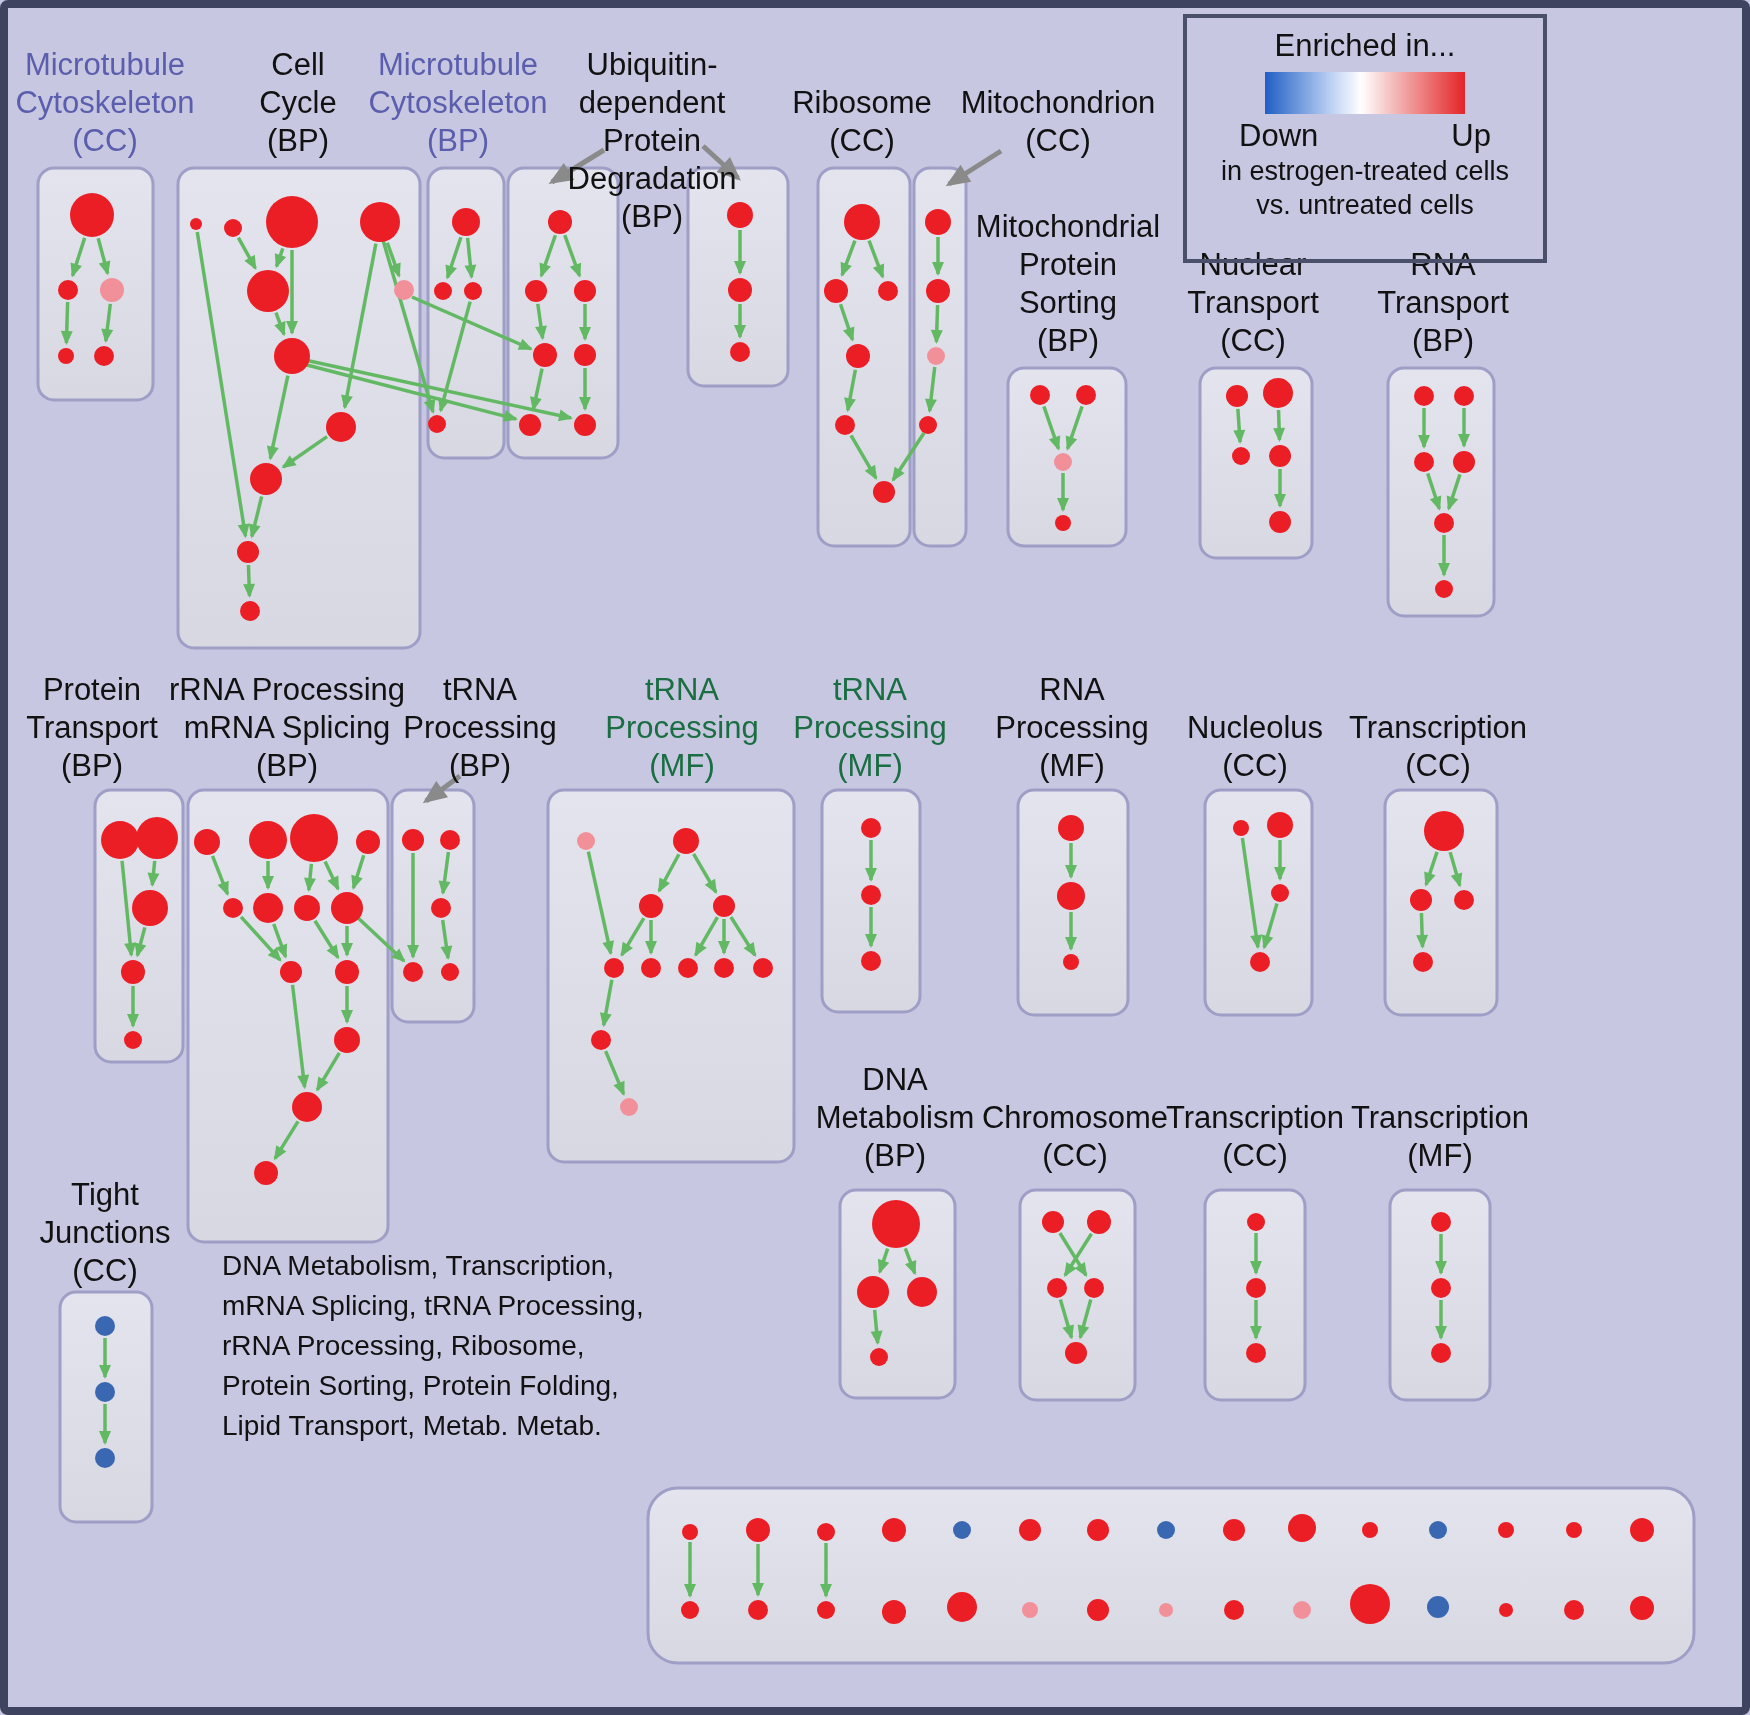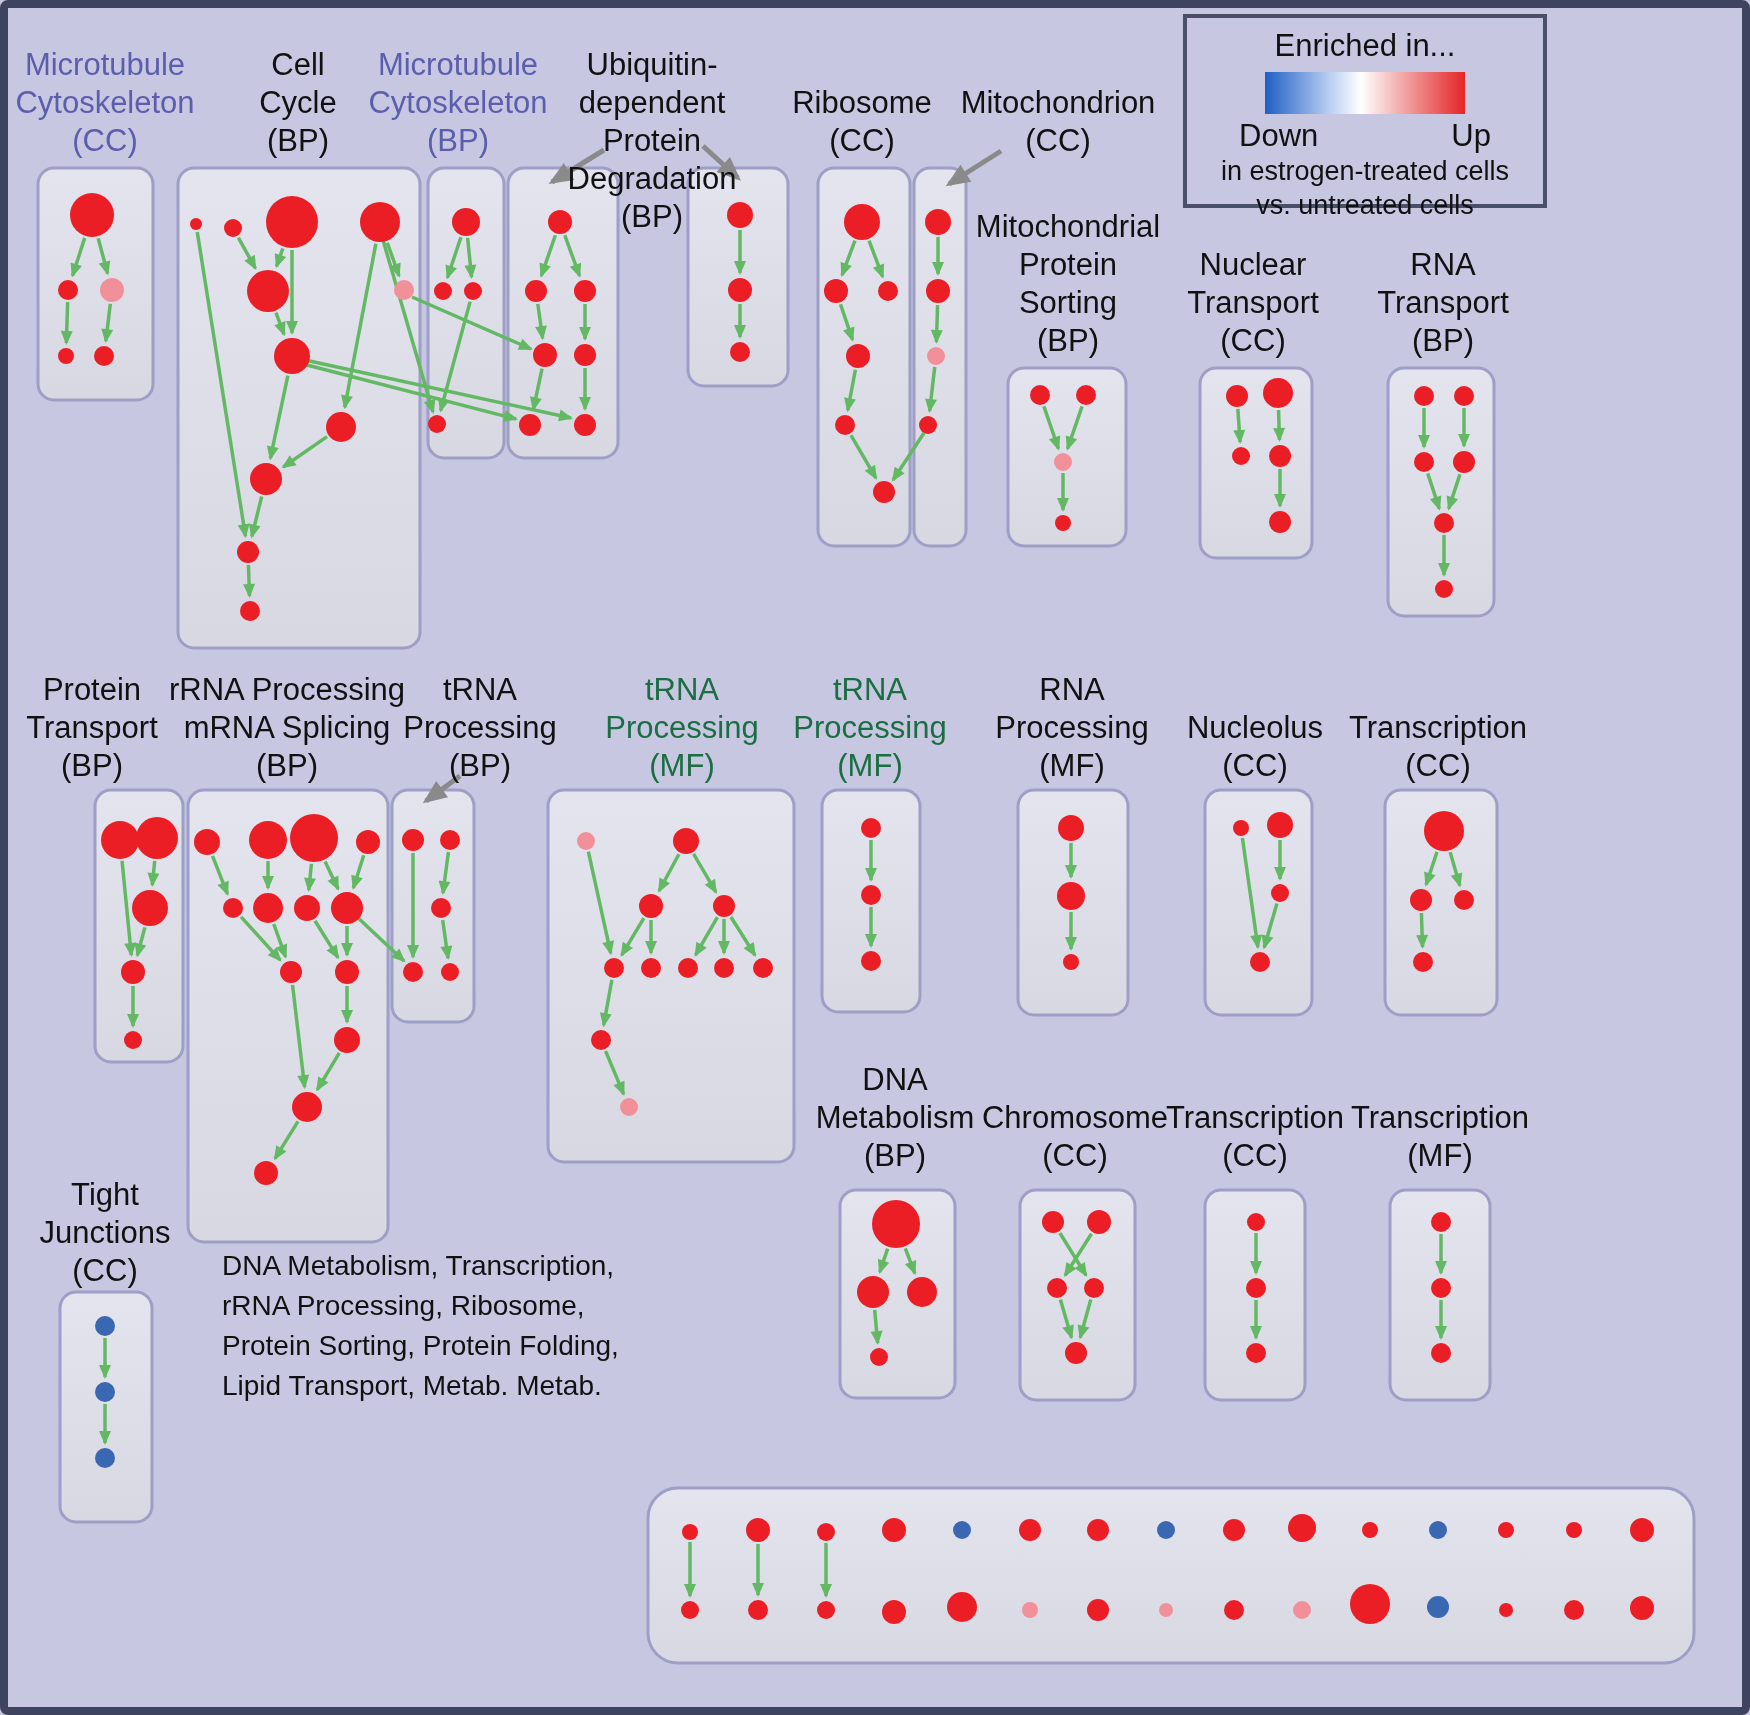--- a/index.html
+++ b/index.html
@@ -335,30 +335,31 @@
       <text x="1072" y="700" text-anchor="middle" font-size="31" fill="#111111"><tspan x="1072" dy="0">RNA</tspan><tspan x="1072" dy="38">Processing</tspan><tspan x="1072" dy="38">(MF)</tspan></text>
       <text x="1255" y="738" text-anchor="middle" font-size="31" fill="#111111"><tspan x="1255" dy="0">Nucleolus</tspan><tspan x="1255" dy="38">(CC)</tspan></text>
       <text x="1438" y="738" text-anchor="middle" font-size="31" fill="#111111"><tspan x="1438" dy="0">Transcription</tspan><tspan x="1438" dy="38">(CC)</tspan></text>
       <text x="105" y="1205" text-anchor="middle" font-size="31" fill="#111111"><tspan x="105" dy="0">Tight</tspan><tspan x="105" dy="38">Junctions</tspan><tspan x="105" dy="38">(CC)</tspan></text>
       <text x="895" y="1090" text-anchor="middle" font-size="31" fill="#111111"><tspan x="895" dy="0">DNA</tspan><tspan x="895" dy="38">Metabolism</tspan><tspan x="895" dy="38">(BP)</tspan></text>
       <text x="1075" y="1128" text-anchor="middle" font-size="31" fill="#111111"><tspan x="1075" dy="0">Chromosome</tspan><tspan x="1075" dy="38">(CC)</tspan></text>
       <text x="1255" y="1128" text-anchor="middle" font-size="31" fill="#111111"><tspan x="1255" dy="0">Transcription</tspan><tspan x="1255" dy="38">(CC)</tspan></text>
       <text x="1440" y="1128" text-anchor="middle" font-size="31" fill="#111111"><tspan x="1440" dy="0">Transcription</tspan><tspan x="1440" dy="38">(MF)</tspan></text>
     </svg>
 
-  <div id="legend" style="left: 1183px; top: 14px; width: 364px; height: 194px; border: 4px solid rgb(74, 79, 106);">
+  <div id="legend" style="left: 1183px; top: 14px; width: 364px; height: 249px; border: 4px solid rgb(74, 79, 106);">
     <div class="legend-title">Enriched in...</div>
     <div class="legend-bar" style="background: linear-gradient(90deg, rgb(31, 95, 196) 0%, rgb(184, 205, 242) 32%, rgb(255, 255, 255) 48%, rgb(244, 188, 188) 64%, rgb(228, 37, 39) 100%);"></div>
     <div class="legend-updown">
       <span>Down</span>
       <span>Up</span>
     </div>
     <div class="legend-sub">in estrogen-treated cells</div>
     <div class="legend-sub">vs. untreated cells</div>
   </div>
 
   <div id="misc-caption" style="left: 222px; top: 1246px;">
     <div>DNA Metabolism, Transcription,</div>
+    <div>mRNA Splicing, tRNA Processing,</div>
     <div>rRNA Processing, Ribosome,</div>
     <div>Protein Sorting, Protein Folding,</div>
     <div>Lipid Transport, Metab. Metab.</div>
   </div>
 </div>
 
 </body></html>

